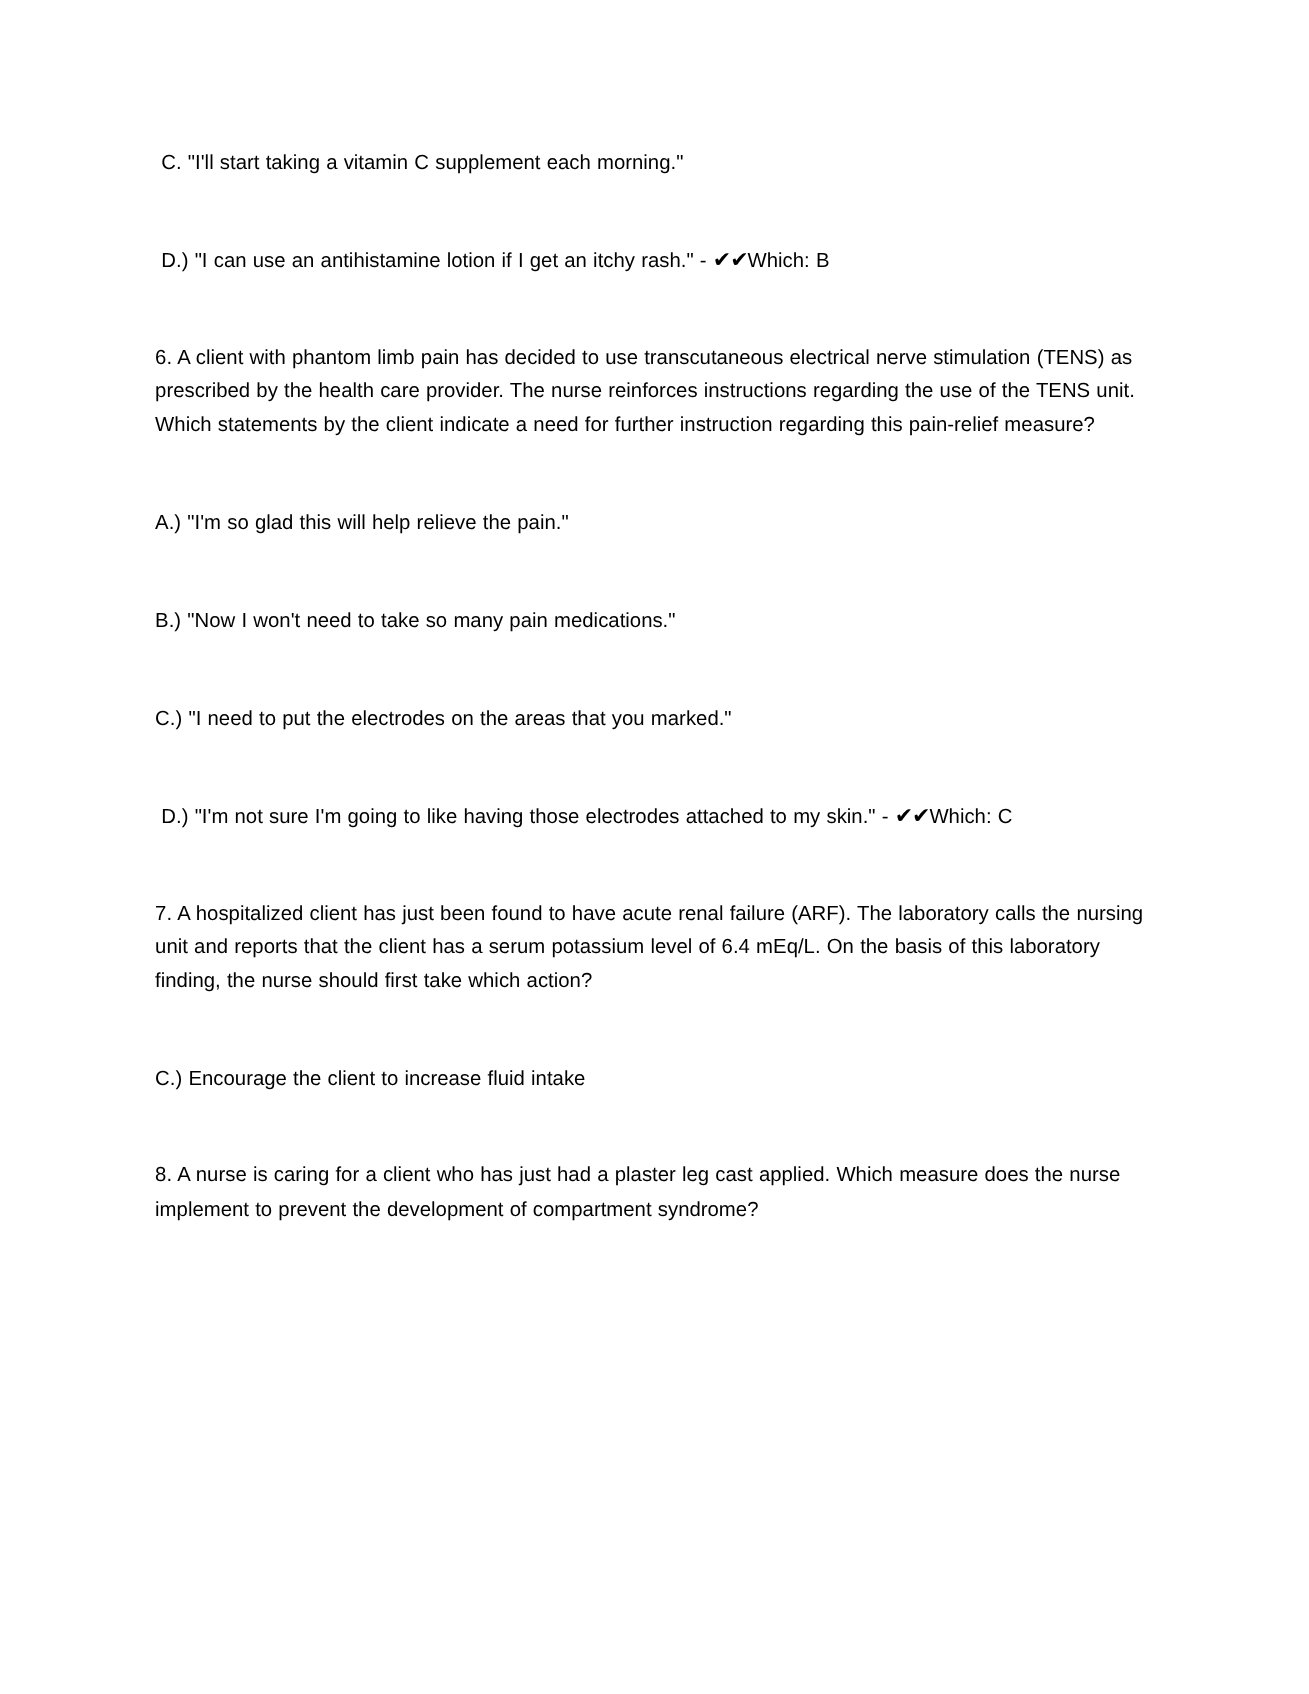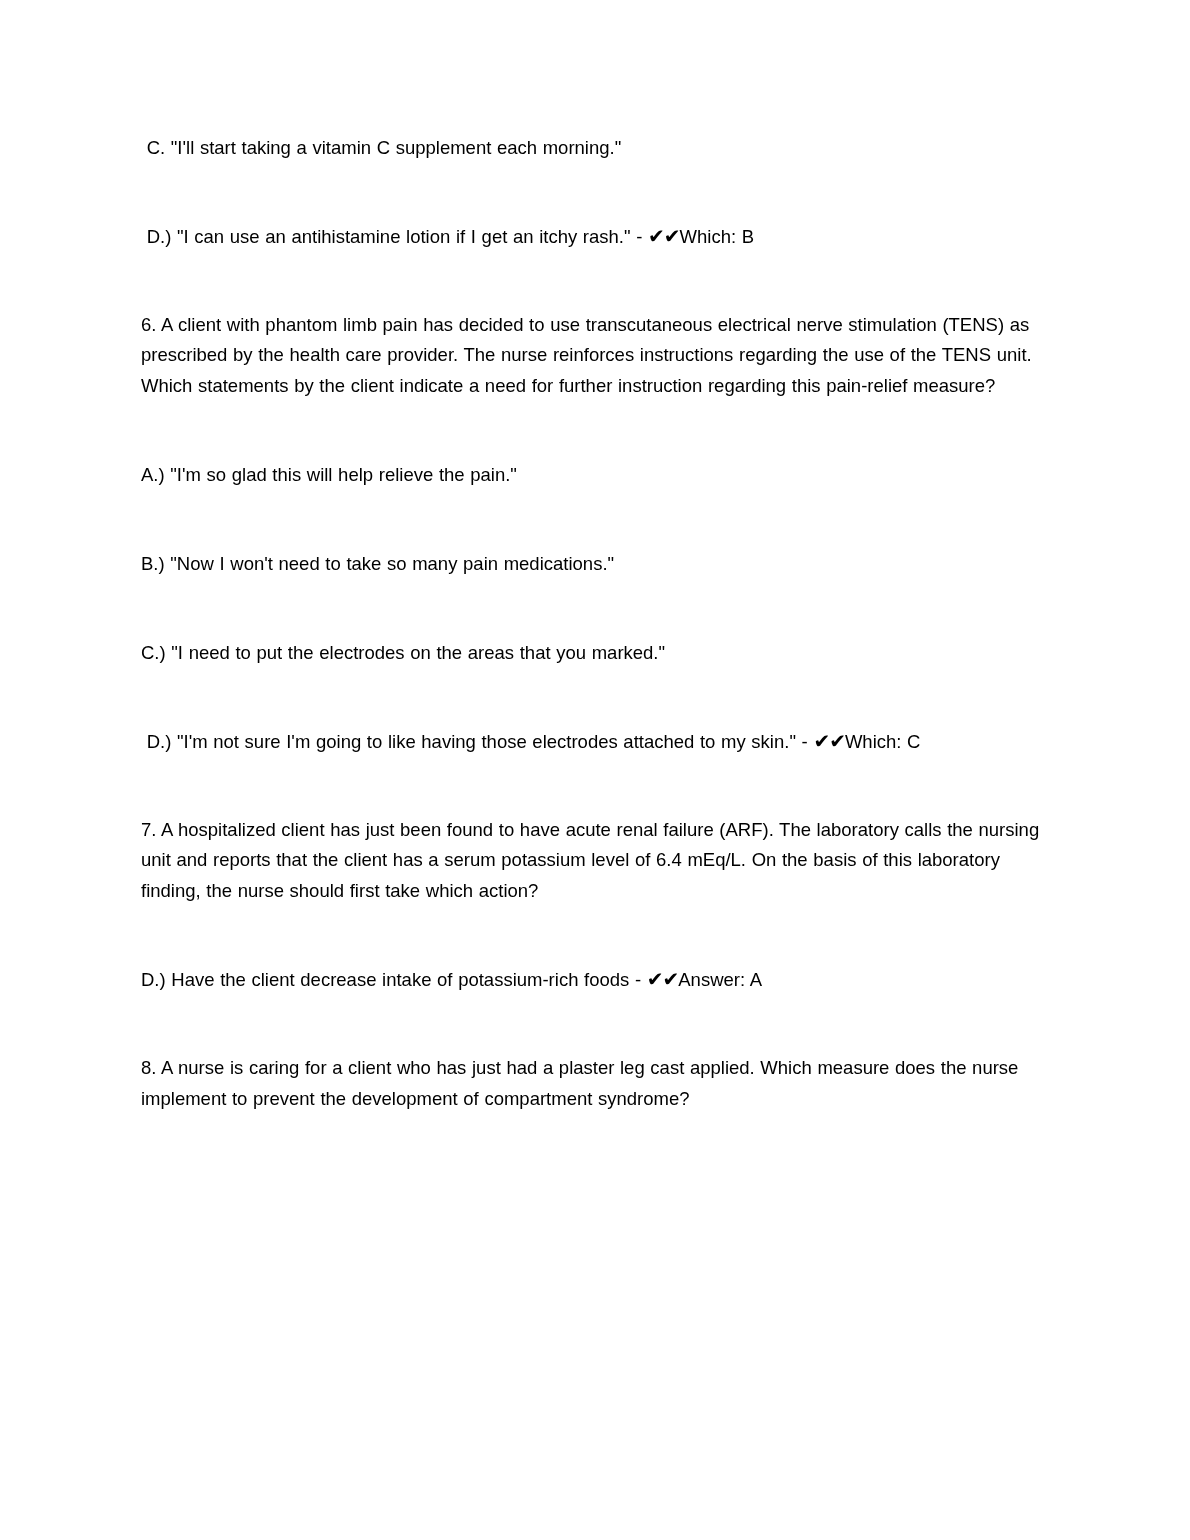--- a/index.html
+++ b/index.html
@@ -55,18 +55,18 @@
   <p class="para"><span>B.) "Now I won't need to take so many pain medications."</span><span class="checks"></span><span class="ans"></span></p>
 
   <p class="para"><span>C.) "I need to put the electrodes on the areas that you marked."</span><span class="checks"></span><span class="ans"></span></p>
 
   <p class="para"><span> D.) "I'm not sure I'm going to like having those electrodes attached to my skin." - </span><span class="checks">✔✔</span><span class="ans">Which: C</span></p>
 
   <p class="para"><span>7. A hospitalized client has just been found to have acute renal failure (ARF). The laboratory calls the nursing unit and reports that the client has a serum potassium level of 6.4 mEq/L. On the basis of this laboratory finding, the nurse should first take which action?</span><span class="checks"></span><span class="ans"></span></p>
 
 
 
+  <p class="para"><span>C.) Encourage the client to increase fluid intake</span><span class="checks"></span><span class="ans"></span></p>
 
-  <p class="para"><span>D.) Have the client decrease intake of potassium-rich foods - </span><span class="checks">✔✔</span><span class="ans">Answer: A</span></p>
 
   <p class="para"><span>8. A nurse is caring for a client who has just had a plaster leg cast applied. Which measure does the nurse implement to prevent the development of compartment syndrome?</span><span class="checks"></span><span class="ans"></span></p>
 
 </div>
 
 </body></html>

